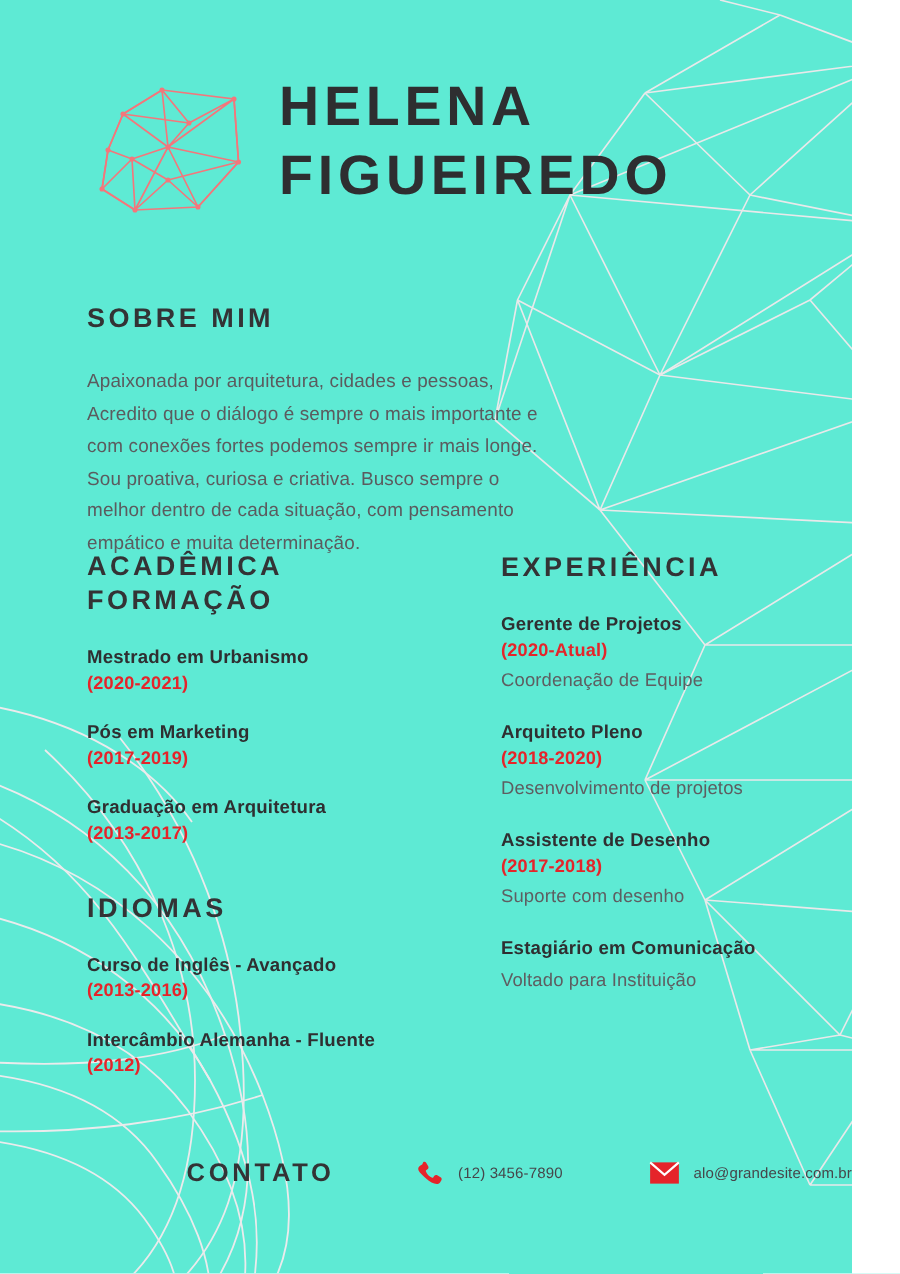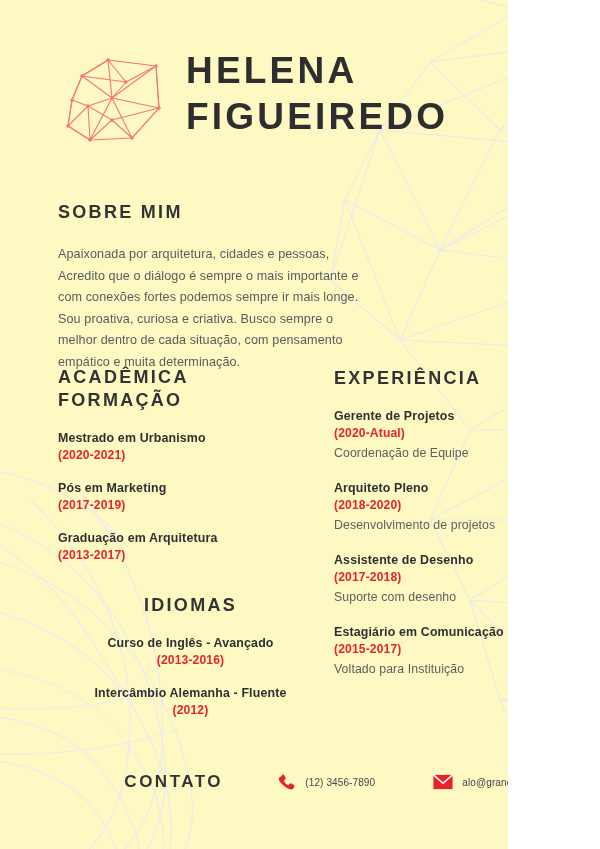--- a/index.html
+++ b/index.html
@@ -6,23 +6,23 @@
     margin: 0;
     padding: 0;
     background: #ffffff;
   }
   body {
     font-family: "Liberation Sans", sans-serif;
     -webkit-font-smoothing: antialiased;
   }
   .page {
     position: relative;
-    width: 508px;
+    width: 568px;
     height: 849px;
-    background: #fef9c3;
+    background: #5eead4;
     overflow: hidden;
   }
   .bg-layer {
     position: absolute;
     inset: 0;
     width: 600px;
     height: 849px;
     pointer-events: none;
     z-index: 0;
   }
@@ -124,21 +124,21 @@
     line-height: 16px;
     letter-spacing: 0.15px;
   }
   .entry-desc {
     font-size: 12.3px;
     color: #5e5e61;
     line-height: 19px;
     margin-top: 3px;
     letter-spacing: 0.1px;
   }
-  .sub-block { margin-top: 30px; text-align: center; }
+  .sub-block { margin-top: 30px; }
 
   
   .contact {
     position: absolute;
     left: 58px;
     top: 772px;
     width: 510px;
     display: flex;
     align-items: center;
     justify-content: flex-end;
@@ -301,21 +301,20 @@
           <div class="entry-date">(2018-2020)</div>
           <div class="entry-desc">Desenvolvimento de projetos</div>
         </div>
         <div class="entry">
           <div class="entry-title">Assistente de Desenho</div>
           <div class="entry-date">(2017-2018)</div>
           <div class="entry-desc">Suporte com desenho</div>
         </div>
         <div class="entry">
           <div class="entry-title">Estagiário em Comunicação</div>
-          <div class="entry-date">(2015-2017)</div>
           <div class="entry-desc">Voltado para Instituição</div>
         </div>
       </div>
     </div>
 
     <div class="contact">
       <div class="contact-heading">CONTATO</div>
 
       <div class="contact-item phone">
         <span class="contact-icon">

